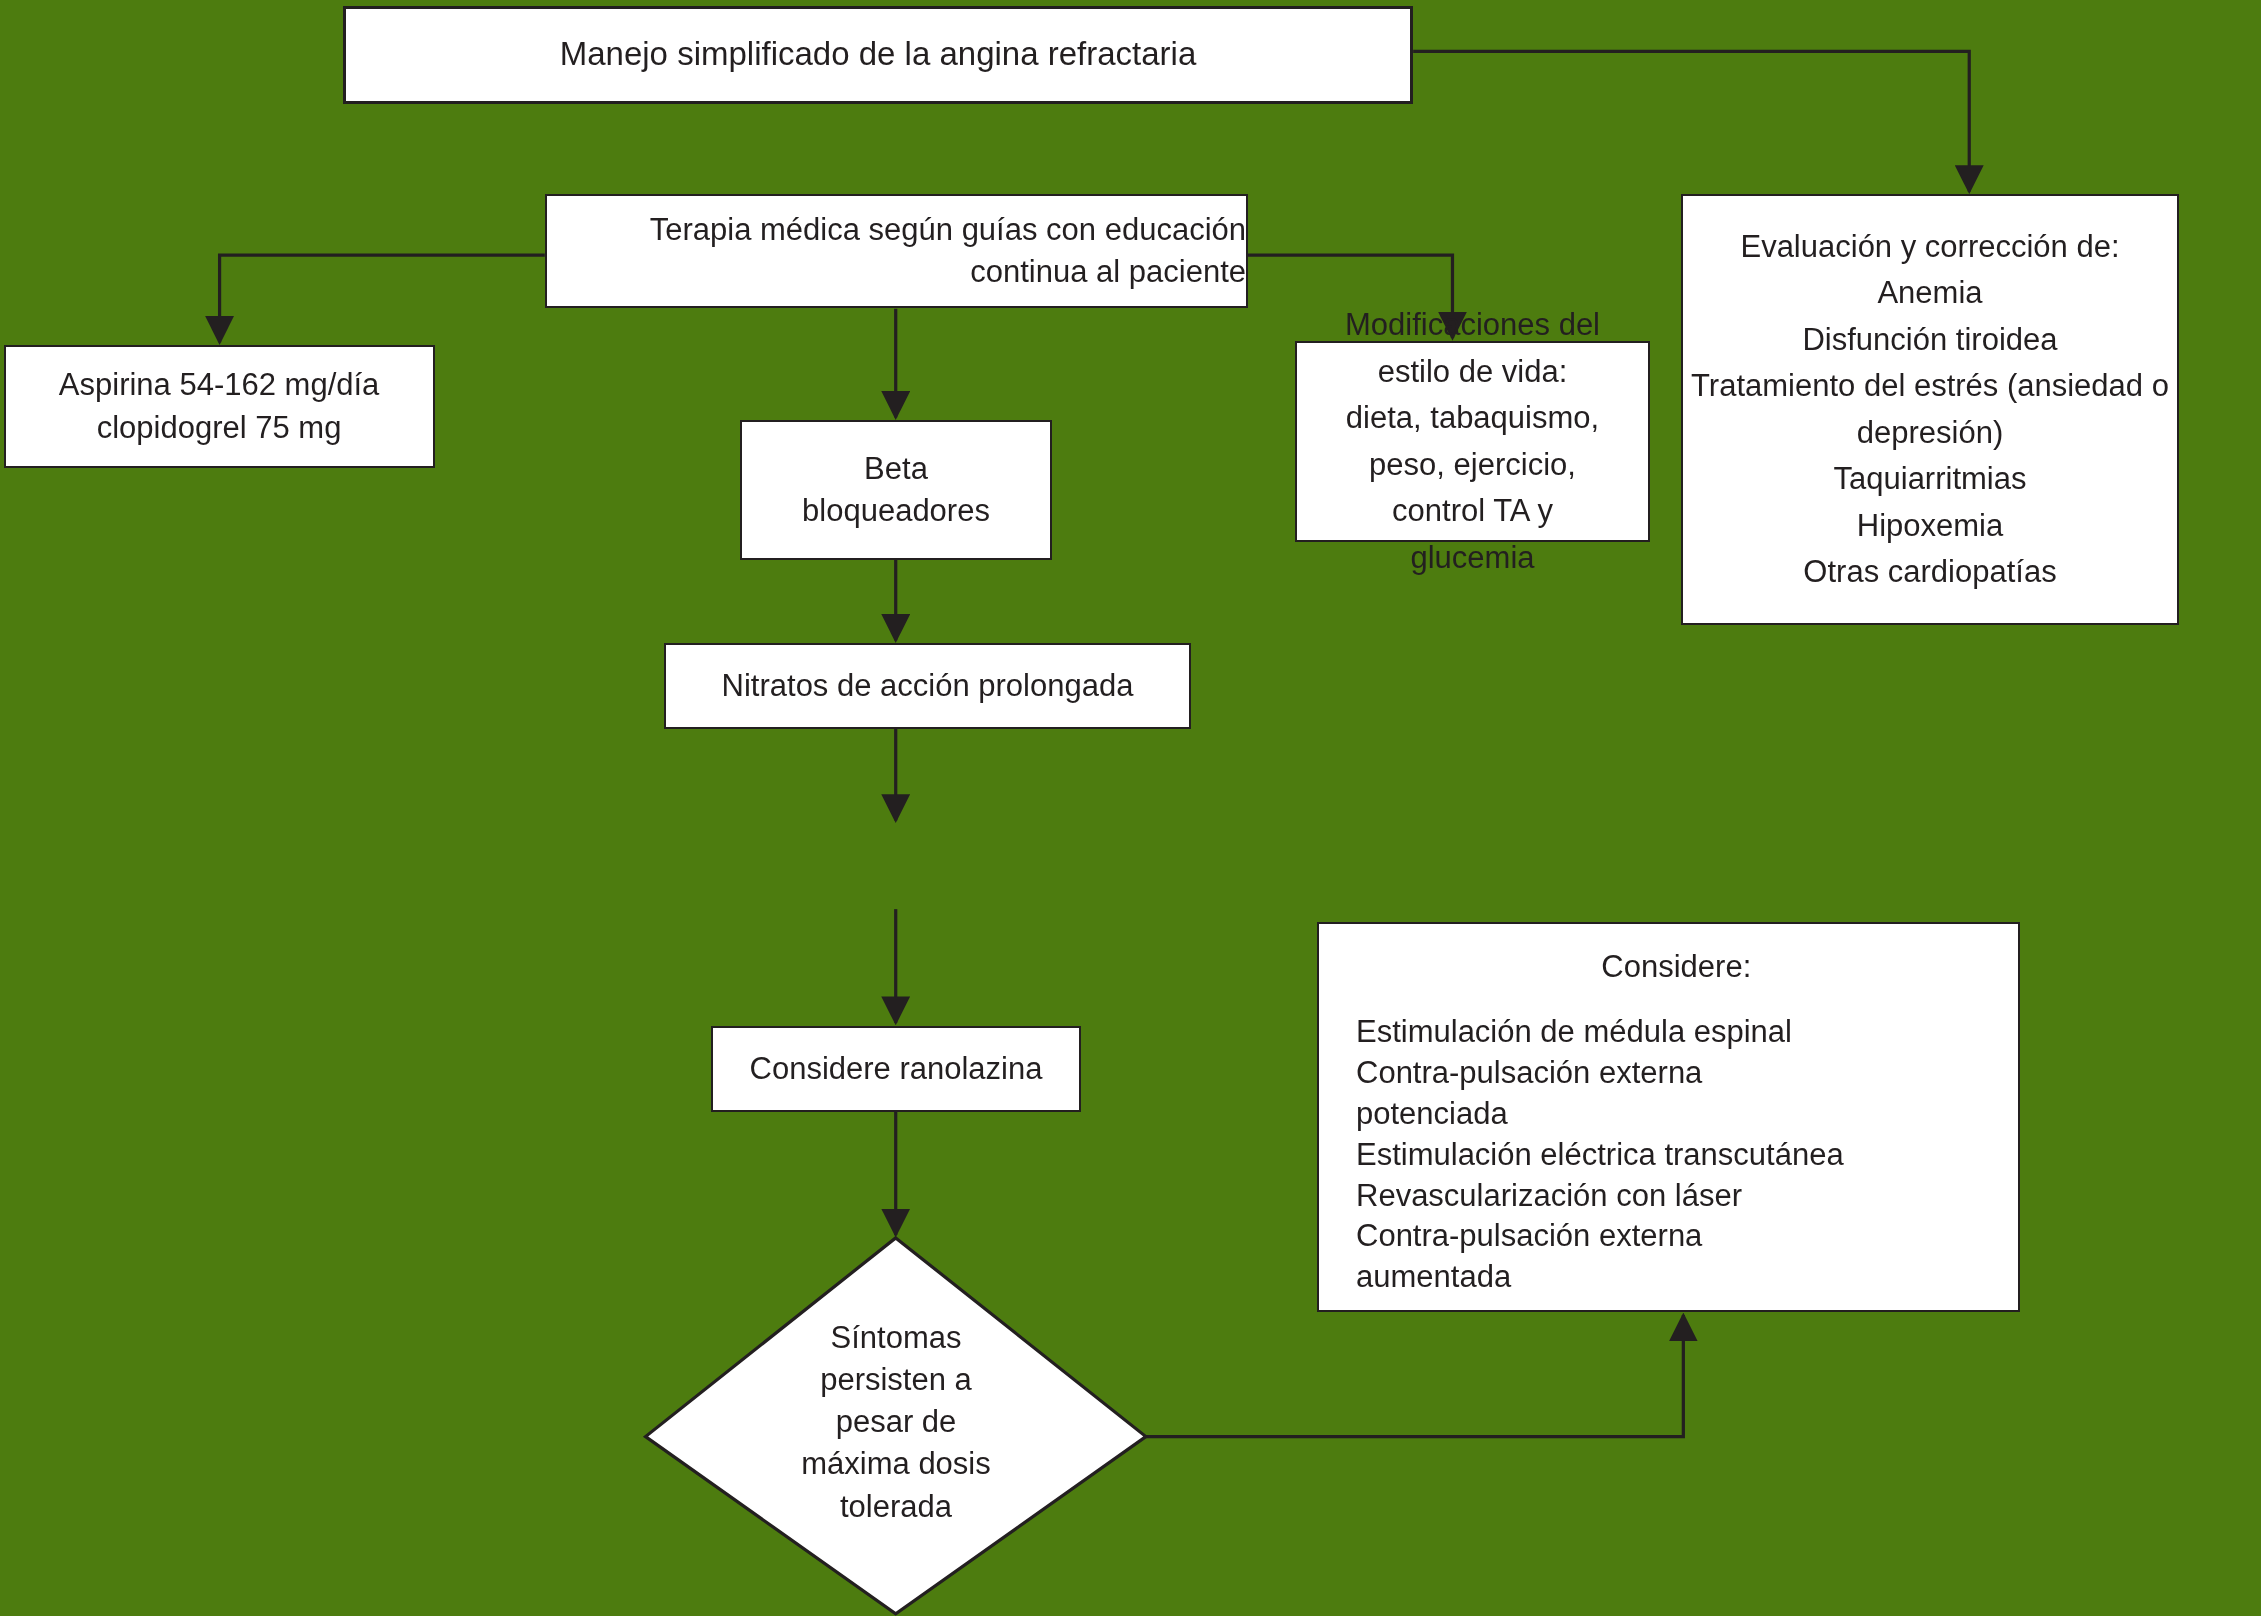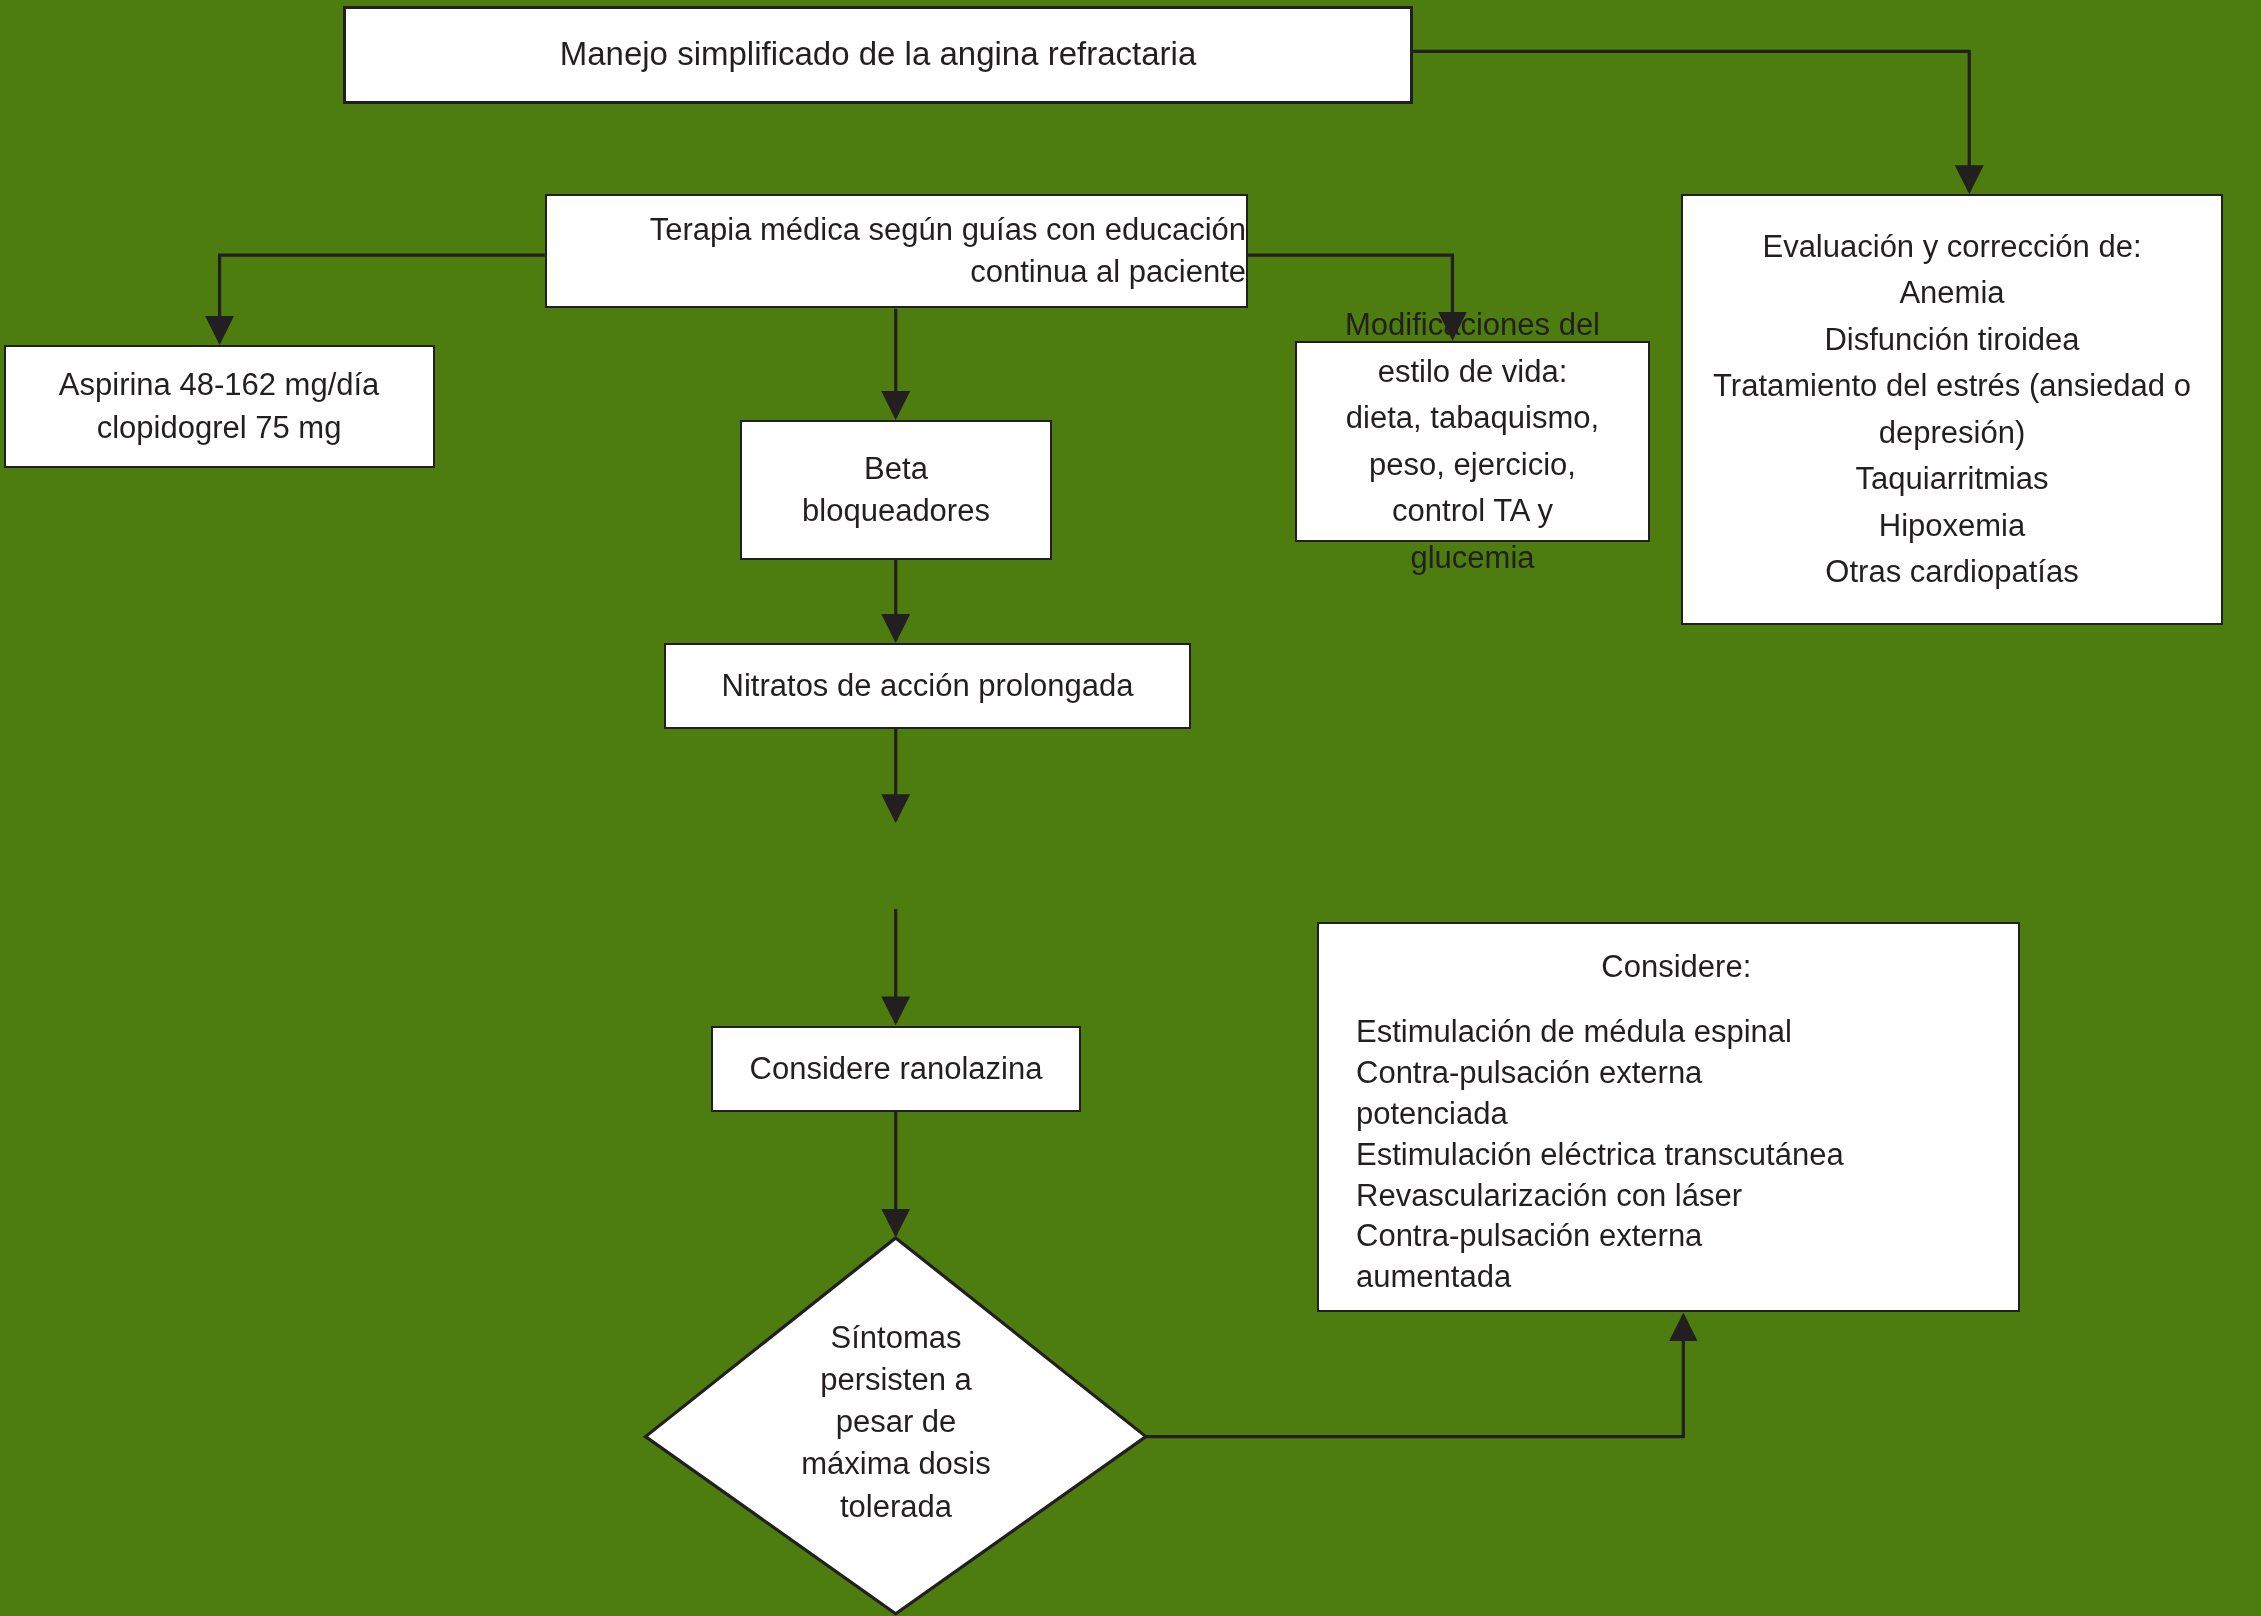--- a/index.html
+++ b/index.html
@@ -86,39 +86,39 @@
   <div class="node" id="title-box" style="left:343px; top:5.7px; width:1070px; height:98px;">
     <div class="line">Manejo simplificado de la angina refractaria</div>
   </div>
 
   <div class="node" id="terapia-box" style="left:545px; top:194px; width:703px; height:114px;align-items:flex-end;">
       <div class="line">Terapia médica según guías con educación</div>
       <div class="line">continua al paciente</div>
     </div>
 
   <div class="node" id="aspirina-box" style="left:3.6px; top:345px; width:431px; height:123px;">
-      <div class="line">Aspirina 48-162 mg/día</div>
+      <div class="line">Aspirina 54-162 mg/día</div>
       <div class="line">clopidogrel 75 mg</div>
     </div>
 
   <div class="node" id="beta-box" style="left:740px; top:420px; width:312px; height:140px;">
       <div class="line">Beta</div>
       <div class="line">bloqueadores</div>
     </div>
 
   <div class="node" id="modificaciones-box" style="left:1295px; top:341px; width:355px; height:201px;">
       <div class="line">Modificaciones del</div>
       <div class="line">estilo de vida:</div>
       <div class="line">dieta, tabaquismo,</div>
       <div class="line">peso, ejercicio,</div>
       <div class="line">control TA y</div>
       <div class="line">glucemia</div>
     </div>
 
-  <div class="node" id="evaluacion-box" style="left:1681px; top:194px; width:542px; height:431px;">
+  <div class="node" id="evaluacion-box" style="left:1681px; top:194px; width:498px; height:431px;">
       <div class="line">Evaluación y corrección de:</div>
       <div class="line">Anemia</div>
       <div class="line">Disfunción tiroidea</div>
       <div class="line">Tratamiento del estrés (ansiedad o</div>
       <div class="line">depresión)</div>
       <div class="line">Taquiarritmias</div>
       <div class="line">Hipoxemia</div>
       <div class="line">Otras cardiopatías</div>
     </div>
 

